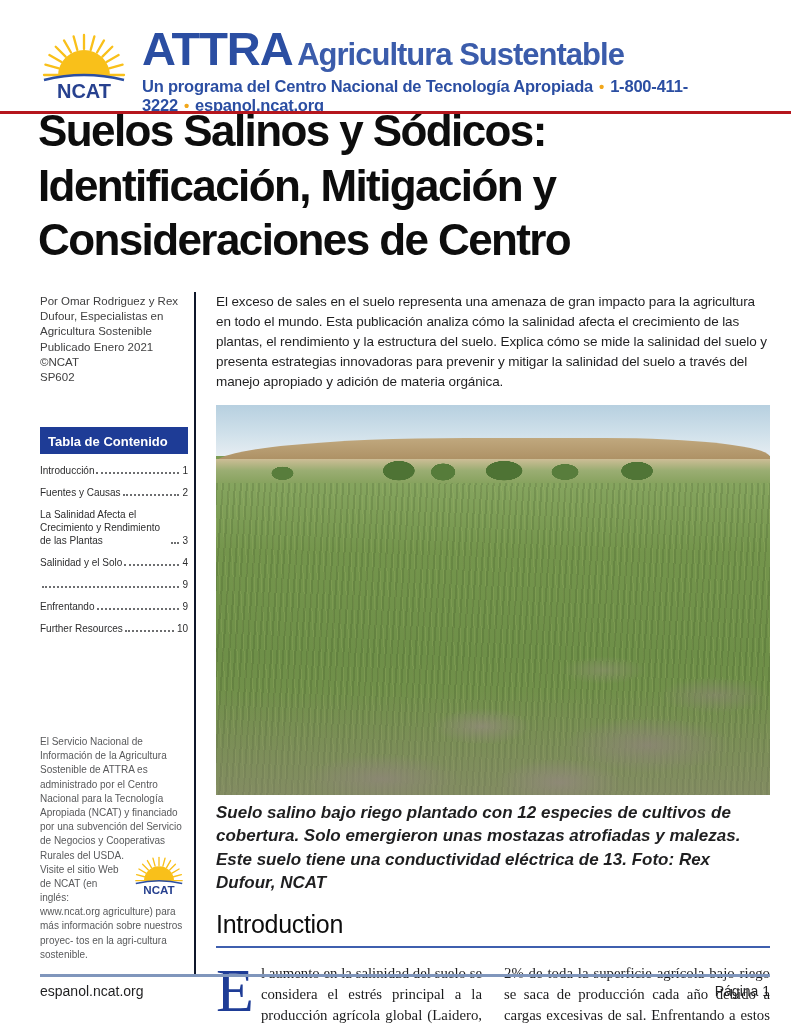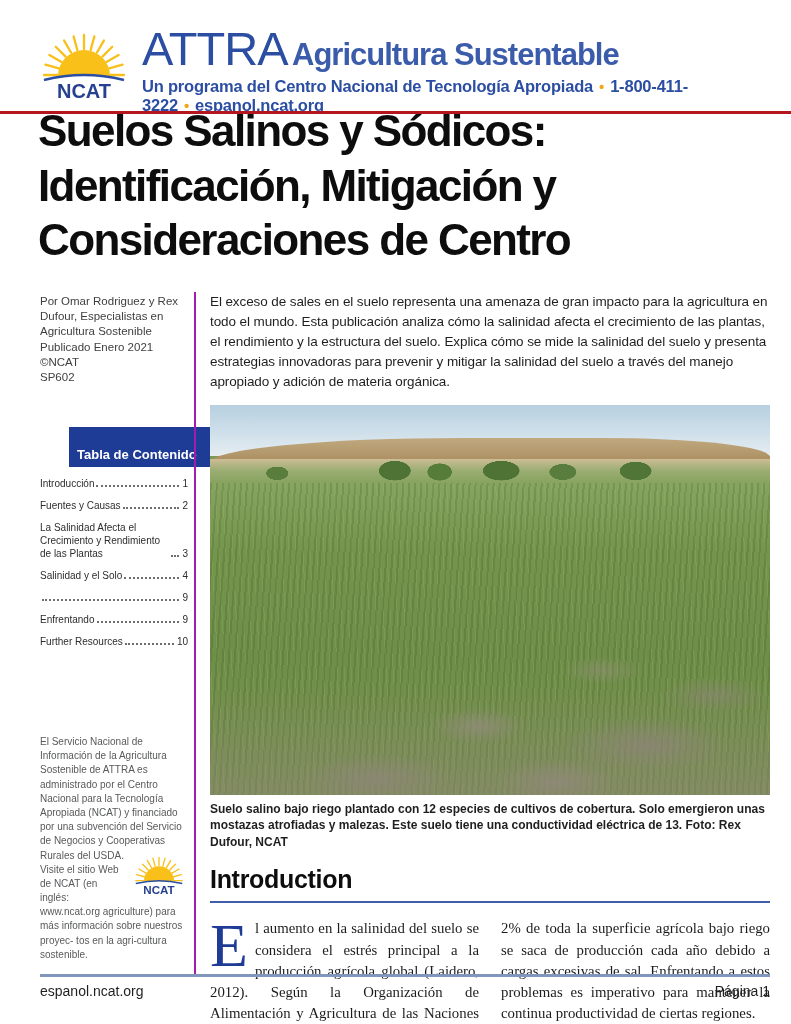--- a/index.html
+++ b/index.html
@@ -8,45 +8,45 @@
     width:791px; height:1024px; position:relative; background:#ffffff;
     font-family:"Liberation Sans", sans-serif; margin:0 auto; overflow:hidden;
     color:#231f20;
   }
 
   
   .masthead { position:absolute; left:34px; top:24px; right:28px; height:86px; display:flex; align-items:flex-start; }
   .logo-big { width:100px; height:78px; flex-shrink:0; margin-top:4px; }
   .mast-text { margin-left:8px; flex:1; }
   .brand-line { white-space:nowrap; line-height:1.05; }
-  .brand { font-weight:normal; color:#2b4ea2; font-size:47px; letter-spacing:-1px; }
+  .brand { font-weight:bold; color:#2b4ea2; font-size:47px; letter-spacing:-1px; }
   .brand-suffix { font-weight:bold; color:#3b5cab; font-size:31px; letter-spacing:-1px; }
   .tagline { margin-top:4px; font-size:16.5px; font-weight:bold; color:#2b4ea2; letter-spacing:-0.2px; }
   .dot-sep { color:#f2a71b; font-size:15px; padding:0 6px; }
 
   .red-rule { position:absolute; left:0; right:0; top:111px; height:3px; background:#b5161d; }
 
   
   .main-title {
     position:absolute; left:38px; top:104px; width:730px;
     font-size:44px; font-weight:bold; color:#0d0d0d; line-height:1.24; letter-spacing:-1.6px;
   }
 
   
   .content { position:absolute; left:40px; top:292px; right:21px; height:682px; display:flex; }
   .sidebar { width:148px; flex-shrink:0; display:flex; flex-direction:column; padding-top:2px; }
-  .maincol { flex:1; border-left:2px solid #a21caf; margin-left:6px; padding-left:14px; }
+  .maincol { flex:1; border-left:2px solid #0f172a; margin-left:6px; padding-left:20px; }
 
   
   .byline { font-size:11.5px; line-height:1.32; color:#404041; }
   .byline div { margin:0; }
   .toc { margin-top:42px; }
   .toc-header {
     background:#1e3c96; color:#ffffff; font-weight:bold; font-size:13px;
-    padding:20px 8px 5px; display:inline-block; width:100%;margin-left:29px;
+    padding:7px 8px 5px; display:inline-block; width:100%;
   }
   .toc-list { margin-top:10px; }
   .toc-row { display:flex; font-size:10px; color:#2d2d2e; margin-bottom:9px; line-height:1.3; }
   .toc-label { flex:0 1 auto; }
   .toc-dots { flex:1 1 8px; border-bottom:2px dotted #6d6e70; margin:0 3px 3px 2px; align-self:flex-end; min-width:8px; }
   .toc-page { align-self:flex-end; }
 
   .note { margin-top:auto; margin-bottom:12px; font-size:10px; line-height:1.42; color:#58595b; }
   .note-spacer { float:right; width:1px; height:118px; }
   .mini-logo { float:right; clear:right; width:58px; height:42px; margin:2px 0 0 4px; }
@@ -75,24 +75,24 @@
       radial-gradient(ellipse 90px 34px at 62% 96%, rgba(145,139,121,0.95), transparent 70%),
       radial-gradient(ellipse 120px 40px at 78% 84%, rgba(139,133,116,0.85), transparent 70%),
       radial-gradient(ellipse 70px 26px at 48% 78%, rgba(146,140,122,0.8), transparent 70%),
       radial-gradient(ellipse 110px 36px at 30% 95%, rgba(141,135,118,0.85), transparent 70%),
       radial-gradient(ellipse 80px 26px at 90% 68%, rgba(139,133,116,0.6), transparent 70%),
       radial-gradient(ellipse 60px 20px at 70% 60%, rgba(150,144,124,0.45), transparent 70%),
       repeating-linear-gradient(94deg, rgba(42,60,25,0.16) 0 2px, rgba(0,0,0,0) 2px 6px),
       repeating-linear-gradient(87deg, rgba(168,186,110,0.20) 0 1px, rgba(0,0,0,0) 1px 7px),
       linear-gradient(#86a55f 0%, #74954c 22%, #6e8f48 55%, #7a9350 100%); }
 
-  .caption { margin-top:6px; font-size:12px; font-weight:bold; color:#1f1f20; line-height:1.38; }
+  .caption { margin-top:6px; font-size:17px; font-weight:bold; font-style:italic; color:#1f1f20; line-height:1.38; }
 
   .intro-head { margin-top:15px; padding-bottom:7px; border-bottom:2.5px solid #3f5fae;
-    font-size:25px; font-weight:bold; color:#0d0d0d; letter-spacing:-0.3px; }
+    font-size:25px; font-weight:normal; color:#0d0d0d; letter-spacing:-0.3px; }
 
   .columns { display:flex; gap:22px; margin-top:15px; }
   .col { flex:1; font-family:"Liberation Serif", serif; font-size:14.8px; line-height:1.43;
     text-align:justify; color:#1c1c1d; }
   .dropcap { float:left; font-family:"Liberation Serif", serif; color:#1e3c96;
     font-size:62px; line-height:48px; padding:3px 7px 0 0; }
 
   
   .footer-rule { position:absolute; left:40px; right:21px; top:974px; height:3px; background:#8096bc; }
   .footer { position:absolute; left:40px; right:21px; top:983px; display:flex; justify-content:space-between;

